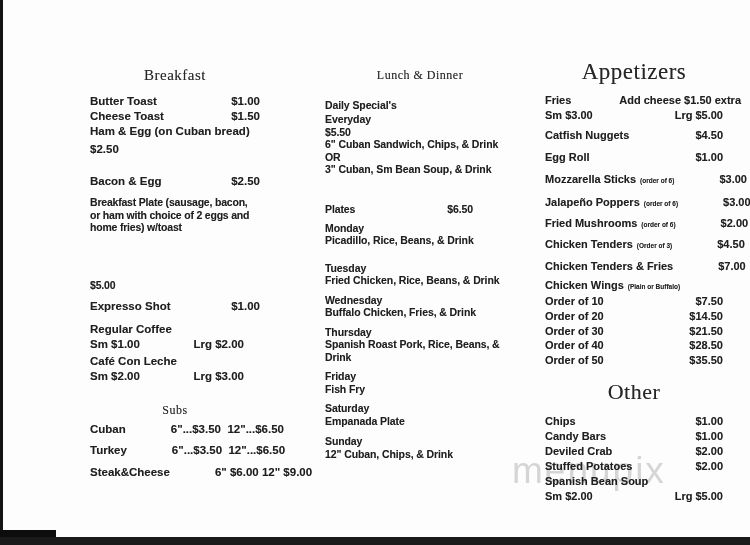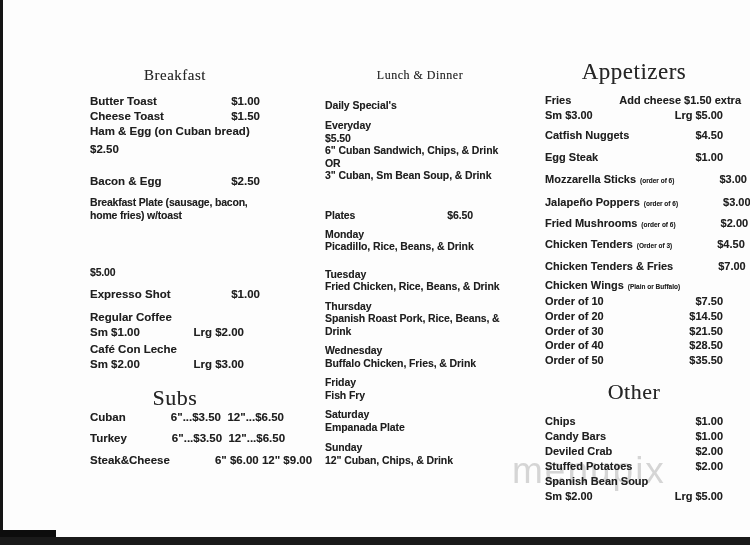--- a/index.html
+++ b/index.html
@@ -12,21 +12,21 @@
   .col { position:absolute; z-index:2; text-shadow:0 0 0.5px rgba(30,30,30,0.35); }
   .col1 { left:90px;  top:62px; width:170px; font-size:11.5px; }
   .col2 { left:325px; top:62px; width:190px; font-size:10.5px; letter-spacing:-0.1px; }
   .col3 { left:545px; top:58px; width:178px; font-size:11px; }
 
   .heading { font-family:"Liberation Serif", serif; font-weight:normal;
              text-align:center; color:#262626; letter-spacing:0.5px; }
   .h-breakfast  { font-size:15px; line-height:26px; }
   .h-lunch      { font-size:12px; line-height:26px; }
   .h-appetizers { font-size:23px; line-height:28px; }
-  .h-subs       { font-size:22px; line-height:24px; margin-top:14px; }
+  .h-subs       { font-size:12px; line-height:24px; margin-top:14px; }
   .h-other      { font-size:22px; line-height:28px; margin-top:10px; }
 
   .row  { display:flex; justify-content:space-between; line-height:15px; white-space:nowrap;gap:45px; }
   .line { line-height:15px; white-space:nowrap; }
   .center { justify-content:center; }
   .gap { margin-left:13px; }
   .tl { line-height:12.5px; white-space:nowrap; }
   .bp { font-size:10.5px; letter-spacing:-0.2px; }
   .bp .row { line-height:12.5px; width:152px;flex-direction:column; }
   .inset { width:154px;align-items:flex-end; }
@@ -68,20 +68,21 @@
     <div class="line">Ham &amp; Egg (on Cuban bread)</div>
     <div class="line" style="margin-top:3px">$2.50</div>
 
     <div class="row" style="margin-top:17px">
       <span>Bacon &amp; Egg</span>
       <span>$2.50</span>
     </div>
 
     <div class="bp" style="margin-top:7px">
       <div class="tl">Breakfast Plate (sausage, bacon,</div>
+      <div class="tl">or ham with choice of 2 eggs and</div>
       <div class="row">
         <span>home fries) w/toast</span>
         <span>$5.00</span>
       </div>
     </div>
 
     <div class="row" style="margin-top:8px">
       <span>Expresso Shot</span>
       <span>$1.00</span>
     </div>
@@ -112,21 +113,21 @@
       <span>Steak&amp;Cheese</span>
       <span class="sizes">6" $6.00 12" $9.00</span>
     </div>
   </div>
 
   <div class="col col2">
     <div class="heading h-lunch">Lunch &amp; Dinner</div>
 
     <div class="line" style="margin-top:10px">Daily Special's</div>
 
-    <div style="margin-top:6px">
+    <div style="margin-top:0">
       <div class="tl">Everyday</div>
       <div class="tl">$5.50</div>
       <div class="tl">6" Cuban Sandwich, Chips, &amp; Drink</div>
       <div class="tl">OR</div>
       <div class="tl">3" Cuban, Sm Bean Soup, &amp; Drink</div>
     </div>
 
     <div class="row plates" style="margin-top:26px">
       <span>Plates</span>
       <span>$6.50</span>
@@ -134,26 +135,26 @@
 
     <div style="margin-top:5px">
       <div class="tl">Monday</div>
       <div class="tl">Picadillo, Rice, Beans, &amp; Drink</div>
     </div>
     <div style="margin-top:15px">
       <div class="tl">Tuesday</div>
       <div class="tl">Fried Chicken, Rice, Beans, &amp; Drink</div>
     </div>
     <div style="margin-top:7px">
+      <div class="tl">Wednesday</div>
+      <div class="tl">Buffalo Chicken, Fries, &amp; Drink</div>
+    </div>
+    <div style="margin-top:7px">
       <div class="tl">Thursday</div>
       <div class="tl dish-wrap">Spanish Roast Pork, Rice, Beans, &amp; Drink</div>
-    </div>
-    <div style="margin-top:7px">
-      <div class="tl">Wednesday</div>
-      <div class="tl">Buffalo Chicken, Fries, &amp; Drink</div>
     </div>
     <div style="margin-top:7px">
       <div class="tl">Friday</div>
       <div class="tl">Fish Fry</div>
     </div>
     <div style="margin-top:7px">
       <div class="tl">Saturday</div>
       <div class="tl">Empanada Plate</div>
     </div>
     <div style="margin-top:8px">
@@ -172,21 +173,21 @@
     <div class="row">
       <span>Sm $3.00</span>
       <span>Lrg $5.00</span>
     </div>
 
     <div class="row" style="margin-top:5px">
       <span>Catfish Nuggets</span>
       <span>$4.50</span>
     </div>
     <div class="row" style="margin-top:7px">
-      <span>Egg Steak</span>
+      <span>Egg Roll</span>
       <span>$1.00</span>
     </div>
     <div class="row" style="margin-top:7px">
       <span><span>Mozzarella Sticks</span><span class="note">(order of 6)</span></span>
       <span>$3.00</span>
     </div>
     <div class="row" style="margin-top:7px">
       <span><span>Jalapeño Poppers</span><span class="note">(order of 6)</span></span>
       <span>$3.00</span>
     </div>

